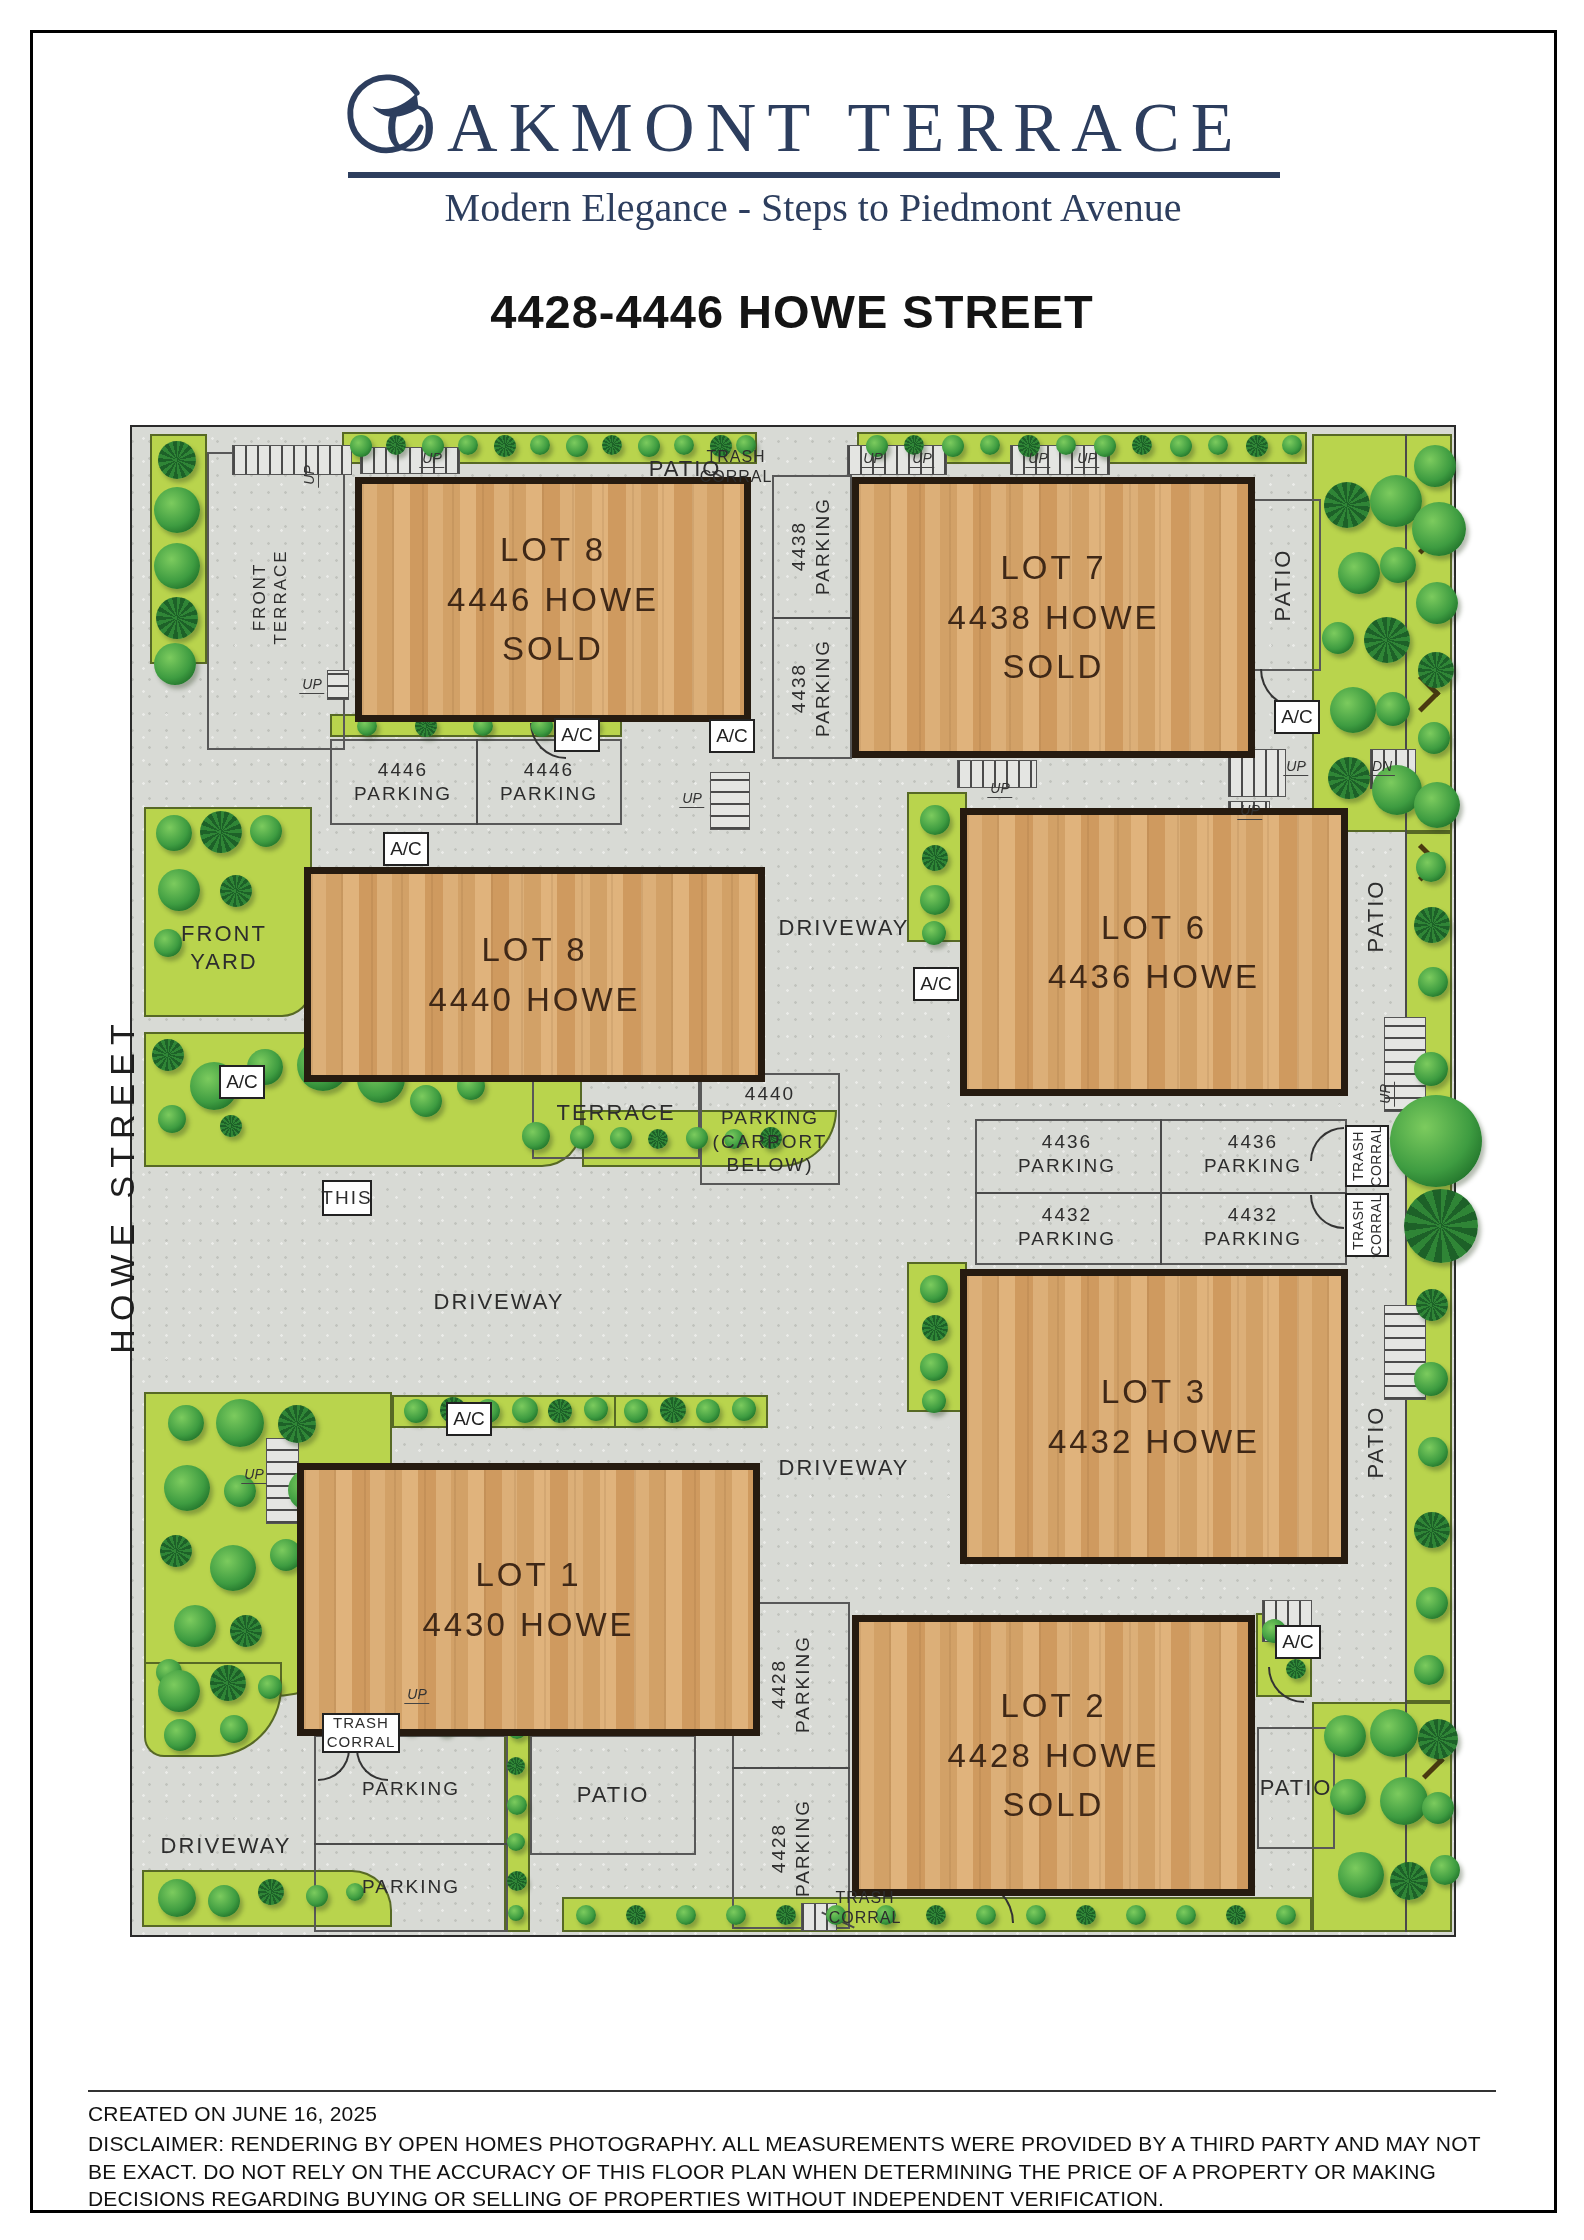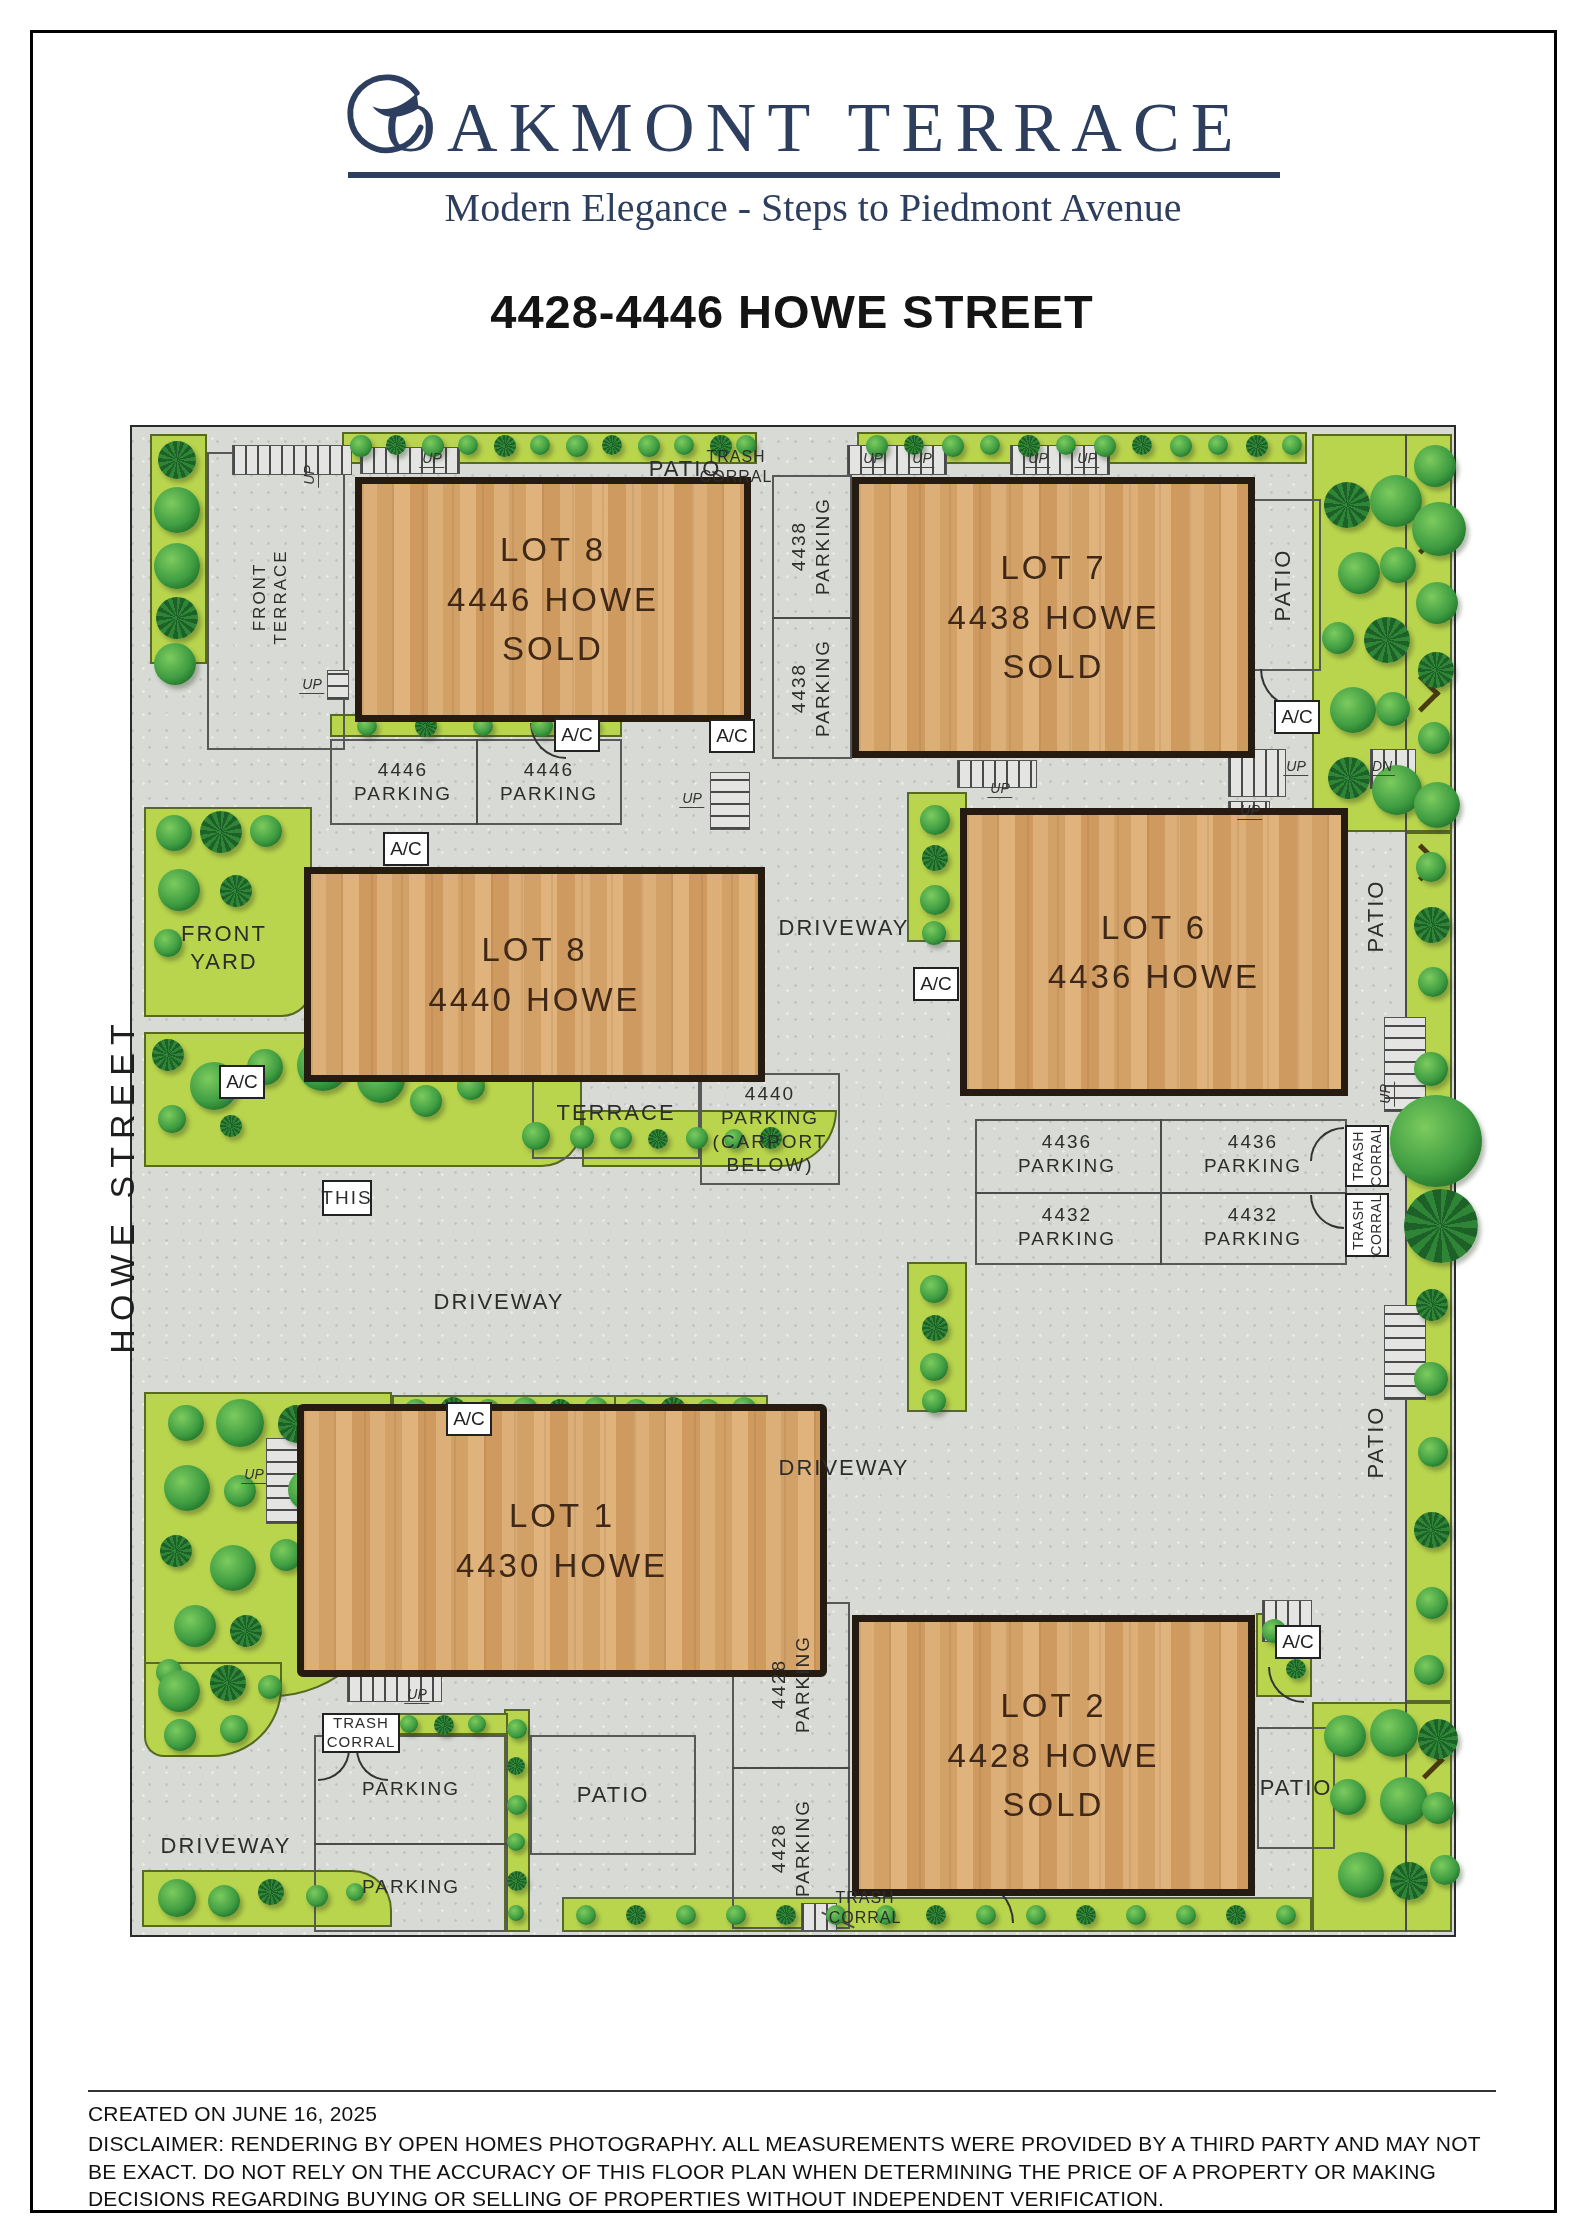--- a/index.html
+++ b/index.html
@@ -136,21 +136,25 @@
       <span>SOLD</span>
     </div>
     <div class="bld" style="left:172px;top:440px;width:461px;height:215px;">
       <span>LOT 8</span>
       <span>4440 HOWE</span>
     </div>
     <div class="bld" style="left:828px;top:381px;width:388px;height:288px;">
       <span>LOT 6</span>
       <span>4436 HOWE</span>
     </div>
-    <div class="bld" style="left:165px;top:977px;width:530px;height:273px;border-radius:6px;">
+    <div class="bld" style="left:828px;top:842px;width:388px;height:295px;">
+      <span>LOT 3</span>
+      <span>4432 HOWE</span>
+    </div>
+    <div class="bld" style="left:165px;top:1036px;width:463px;height:273px;">
       <span>LOT 1</span>
       <span>4430 HOWE</span>
     </div>
     <div class="bld" style="left:720px;top:1188px;width:403px;height:281px;">
       <span>LOT 2</span>
       <span>4428 HOWE</span>
       <span>SOLD</span>
     </div>
 
     <div class="st v" style="left:100px;top:18px;width:120px;height:30px;"></div>

